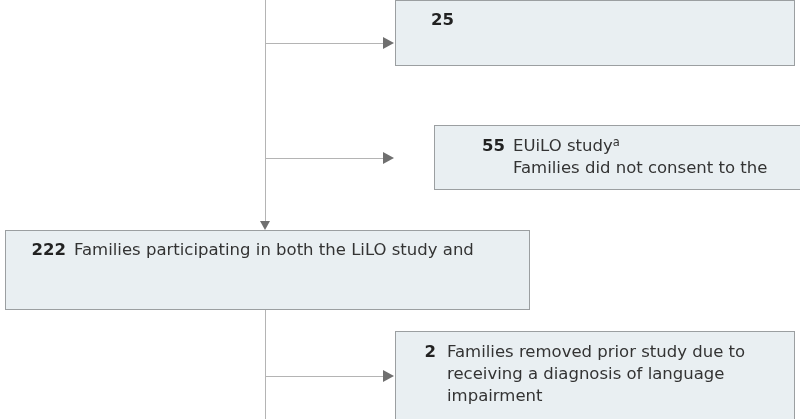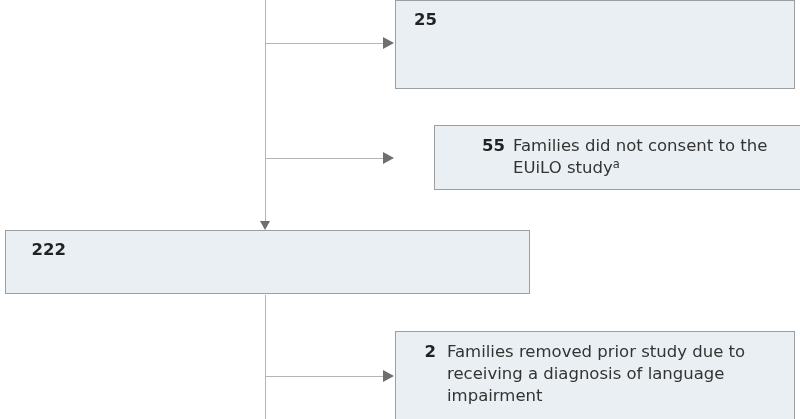--- a/index.html
+++ b/index.html
@@ -8,25 +8,25 @@
     font-family:"DejaVu Sans","Liberation Sans",sans-serif;color:var(--text,#333);
   }
   .box{
     position:absolute;background:var(--box-fill,#e9eff2);
     border:1.4px solid var(--box-border,#9b9fa1);
     box-sizing:border-box;display:flex;align-items:flex-start;
     font-size:16.5px;line-height:22px;
   }
   .num{font-weight:bold;text-align:right;flex:none;color:var(--num,#222);}
   .txt{white-space:nowrap;}
-  .box1{left:395px;top:0;width:400px;height:89px;padding:8px 6px 0 14px;}
+  .box1{left:395px;top:0;width:400px;height:66px;padding:8px 6px 0 31px;}
   .box1 .num{min-width:27px;margin-right:8px;}
   .box2{left:395px;top:125px;width:400px;height:65px;padding:9px 6px 0 42px;margin-left:39px;}
   .box2 .num{min-width:28px;margin-right:8px;}
-  .box3{left:5px;top:230px;width:525px;height:64px;padding:8px 6px 0 23px;}
+  .box3{left:5px;top:230px;width:525px;height:80px;padding:8px 6px 0 23px;}
   .box3 .num{min-width:37px;margin-right:8px;}
   .box4{left:395px;top:331px;width:400px;height:92px;padding:9px 6px 0 28px;}
   .box4 .num{min-width:12px;margin-right:11px;}
   sup.fn{font-size:11.5px;vertical-align:5px;line-height:0;}
   .vline{position:absolute;width:1.5px;background:var(--line,#b4b4b4);}
   .v-top{left:264.5px;top:0;height:221px;}
   .v-bottom{left:264.5px;top:295px;height:124px;}
   .hline{position:absolute;height:1.5px;background:var(--line,#b4b4b4);left:265.5px;width:117.5px;}
   .h1{top:42.5px;}.h2{top:157.5px;}.h3{top:375.5px;}
   .arrow-right{
@@ -56,28 +56,29 @@
   <div class="arrow-right a3"></div>
   <div class="arrow-down"></div>
 
   <div class="box box1">
     <span class="num">25</span>
   </div>
 
   <div class="box box2">
     <span class="num">55</span>
     <div class="txt">
+      <div><span>EUiLO study</span><sup class="fn">a</sup></div>
       <div>Families did not consent to the</div>
-      <div><span>EUiLO study</span><sup class="fn">a</sup></div>
     </div>
   </div>
 
   <div class="box box3">
     <span class="num">222</span>
     <div class="txt">
+      <div>Families participating in both the LiLO study and</div>
     </div>
   </div>
 
   <div class="box box4">
     <span class="num">2</span>
     <div class="txt">
       <div>Families removed prior study due to</div>
       <div>receiving a diagnosis of language</div>
       <div>impairment</div>
     </div>

